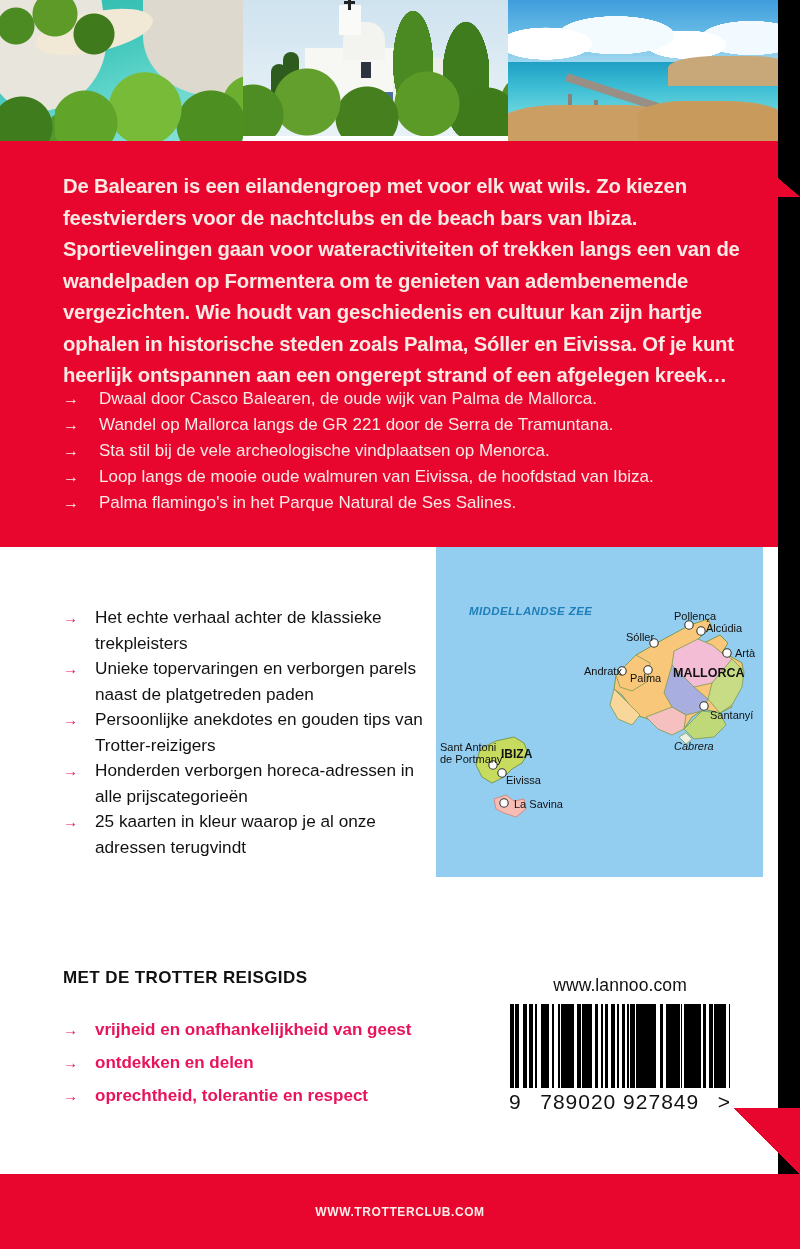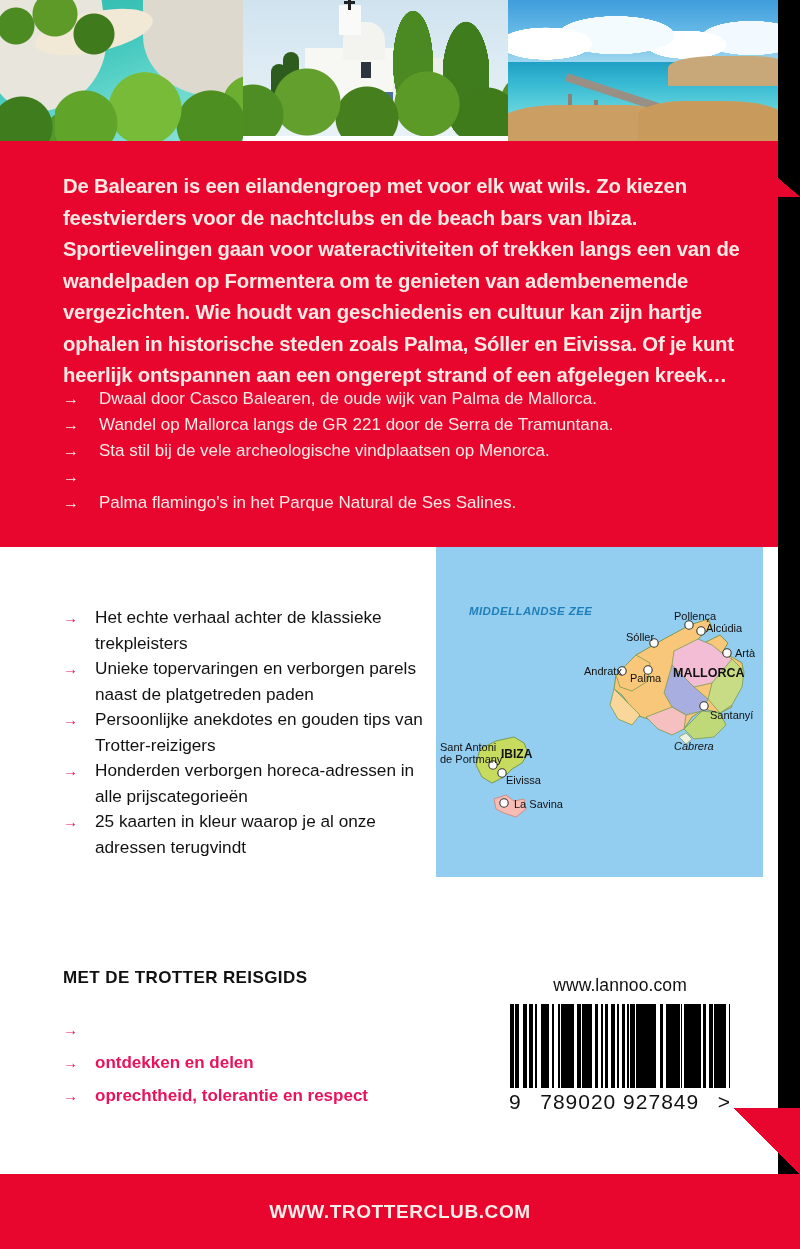--- a/index.html
+++ b/index.html
@@ -161,21 +161,21 @@
     font-family:"Liberation Sans", sans-serif;
   }
 
   
   .footer {
     position:absolute; left:0; top:1174px; width:800px; height:75px;
     background:#E8062F; z-index:5;
     display:flex; align-items:center; justify-content:center;
   }
   .footer span {
-    color:#FBEDE9; font-size:19px; font-weight:800; letter-spacing:0.6px;
+    color:#FBEDE9; font-size:12px; font-weight:800; letter-spacing:0.6px;
   }
 
   
   .corner-red {
     position:absolute; right:0; bottom:75px; width:66px; height:66px;
     background: linear-gradient(to bottom left, #E8062F 50%, transparent 50.5%);
     z-index:6;
   }
   .corner-top-black {
     position:absolute; right:0; top:141px; width:66px; height:56px;
@@ -239,20 +239,21 @@
       <li>
         <span class="arr">→</span>
         <span>Wandel op Mallorca langs de GR 221 door de Serra de Tramuntana.</span>
       </li>
       <li>
         <span class="arr">→</span>
         <span>Sta stil bij de vele archeologische vindplaatsen op Menorca.</span>
       </li>
       <li>
         <span class="arr">→</span>
+        <span>Loop langs de mooie oude walmuren van Eivissa, de hoofdstad van Ibiza.</span>
       </li>
       <li>
         <span class="arr">→</span>
         <span>Palma flamingo's in het Parque Natural de Ses Salines.</span>
       </li>
     </ul>
   </div>
 
   <div class="white-body">
 
@@ -279,20 +280,21 @@
           <span>25 kaarten in kleur waarop je al onze adressen terugvindt</span>
         </li>
       </ul>
     </div>
 
     <div class="sec2">
       <div class="sec-title">MET DE TROTTER REISGIDS</div>
       <ul class="value-list">
         <li>
           <span class="arr">→</span>
+          <span>vrijheid en onafhankelijkheid van geest</span>
         </li>
         <li>
           <span class="arr">→</span>
           <span>ontdekken en delen</span>
         </li>
         <li>
           <span class="arr">→</span>
           <span>oprechtheid, tolerantie en respect</span>
         </li>
       </ul>

